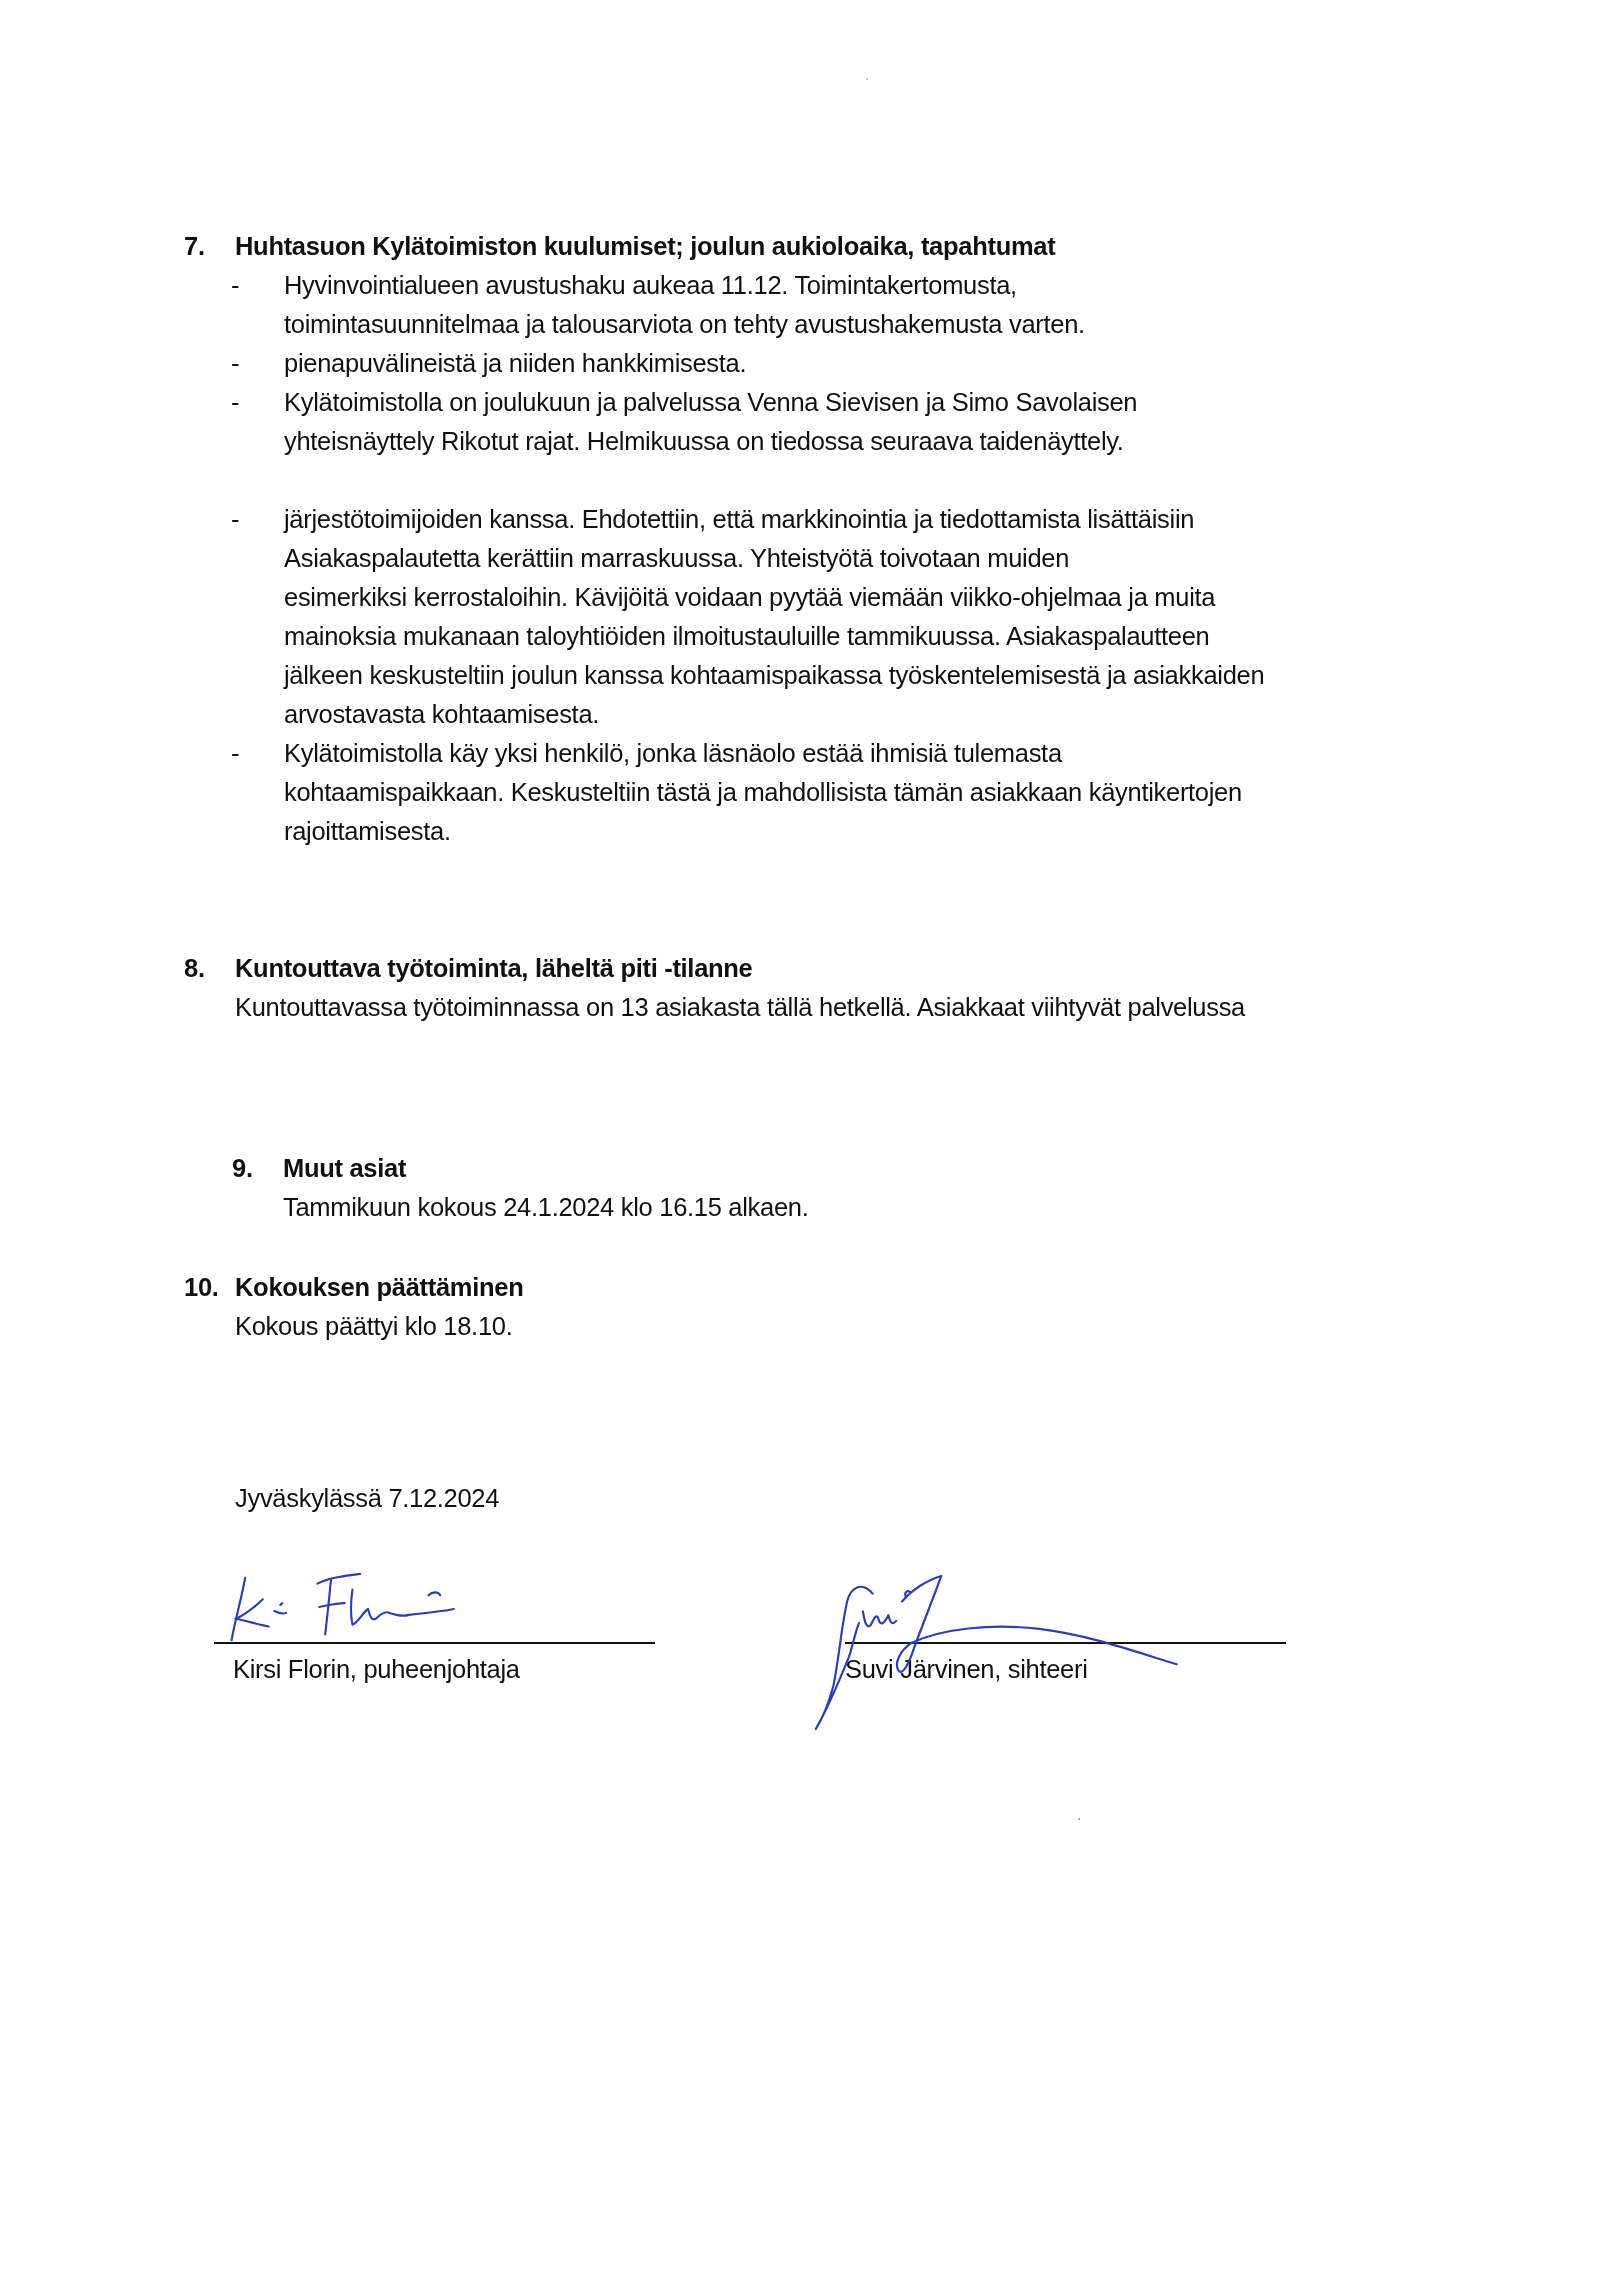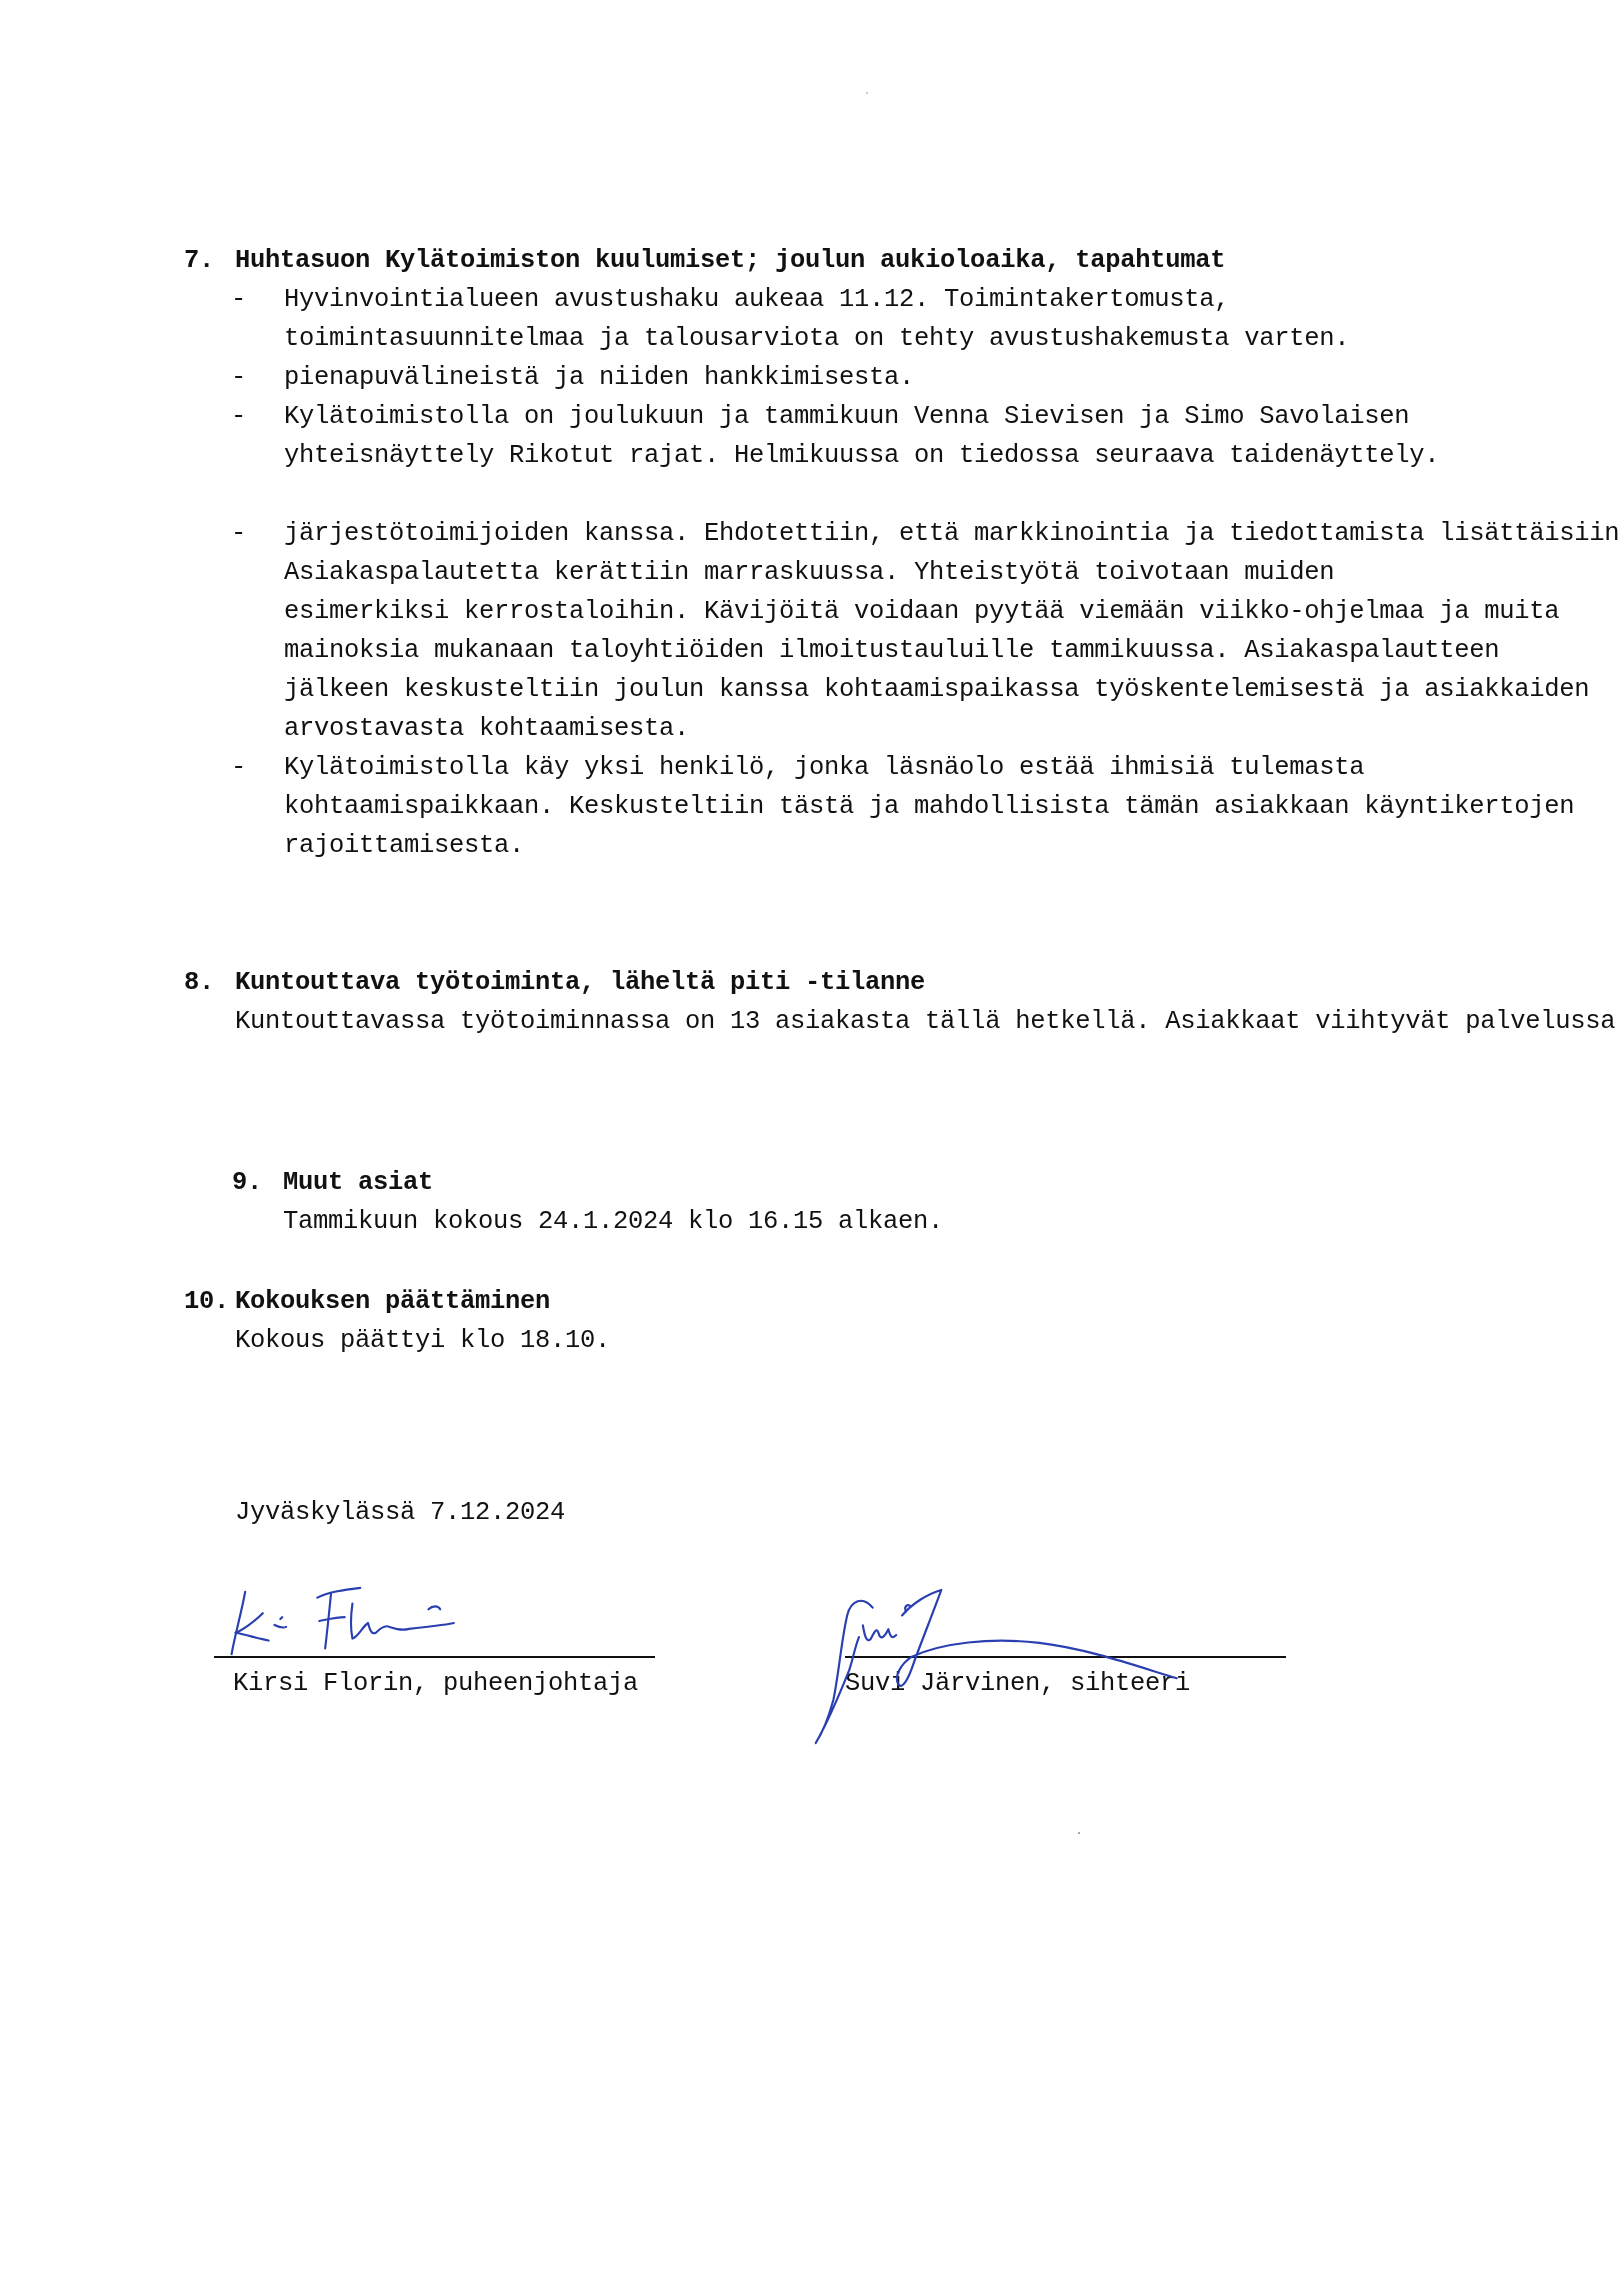--- a/index.html
+++ b/index.html
@@ -1,21 +1,21 @@
 <!DOCTYPE html>
 <html><head>
   <meta charset="utf-8">
   <style>
     html, body { margin: 0; padding: 0; background: #ffffff; }
     body {
       width: 1620px; height: 2291px; position: relative; overflow: hidden;
       font-family: "Liberation Sans", "DejaVu Sans", sans-serif;
       color: #111111;
     }
-    .page { position: absolute; left: 0; top: 16px; width: 1620px; height: 1642px; font-family: Liberation Mono, monospace; }
+    .page { position: absolute; left: 0; top: 2px; width: 1620px; height: 1642px; }
     .section { position: absolute; left: 184px; width: 1304px; }
     .heading {
       font-weight: bold; font-size: 25.5px; line-height: 39px; height: 39px;
       white-space: nowrap; letter-spacing: -0.3px;
     }
     .heading .num { display: inline-block; width: 51px; }
     .bullets { list-style: none; margin: 0; padding: 0; }
     .bullet { position: relative; padding-left: 100px; font-size: 25.5px; line-height: 39px; letter-spacing: -0.3px; }
     .bullet .dash { position: absolute; left: 47px; top: 0; }
     .bullet .line { display: block; white-space: nowrap; }
@@ -41,21 +41,21 @@
         <span class="dash">-</span>
         <span class="line">Hyvinvointialueen avustushaku aukeaa 11.12. Toimintakertomusta,</span>
         <span class="line">toimintasuunnitelmaa ja talousarviota on tehty avustushakemusta varten.</span>
       </li>
       <li class="bullet">
         <span class="dash">-</span>
         <span class="line">pienapuvälineistä ja niiden hankkimisesta.</span>
       </li>
       <li class="bullet">
         <span class="dash">-</span>
-        <span class="line">Kylätoimistolla on joulukuun ja tammikuun Venna Sievisen ja Simo Savolaisen</span>
+        <span class="line">Kylätoimistolla on joulukuun ja palvelussa Venna Sievisen ja Simo Savolaisen</span>
         <span class="line">yhteisnäyttely Rikotut rajat. Helmikuussa on tiedossa seuraava taidenäyttely.</span>
       </li>
       <li class="bullet" style="margin-top:39px;">
         <span class="dash">-</span>
         <span class="line">järjestötoimijoiden kanssa. Ehdotettiin, että markkinointia ja tiedottamista lisättäisiin</span>
         <span class="line">Asiakaspalautetta kerättiin marraskuussa. Yhteistyötä toivotaan muiden</span>
         <span class="line">esimerkiksi kerrostaloihin. Kävijöitä voidaan pyytää viemään viikko-ohjelmaa ja muita</span>
         <span class="line">mainoksia mukanaan taloyhtiöiden ilmoitustauluille tammikuussa. Asiakaspalautteen</span>
         <span class="line">jälkeen keskusteltiin joulun kanssa kohtaamispaikassa työskentelemisestä ja asiakkaiden</span>
         <span class="line">arvostavasta kohtaamisesta.</span>

